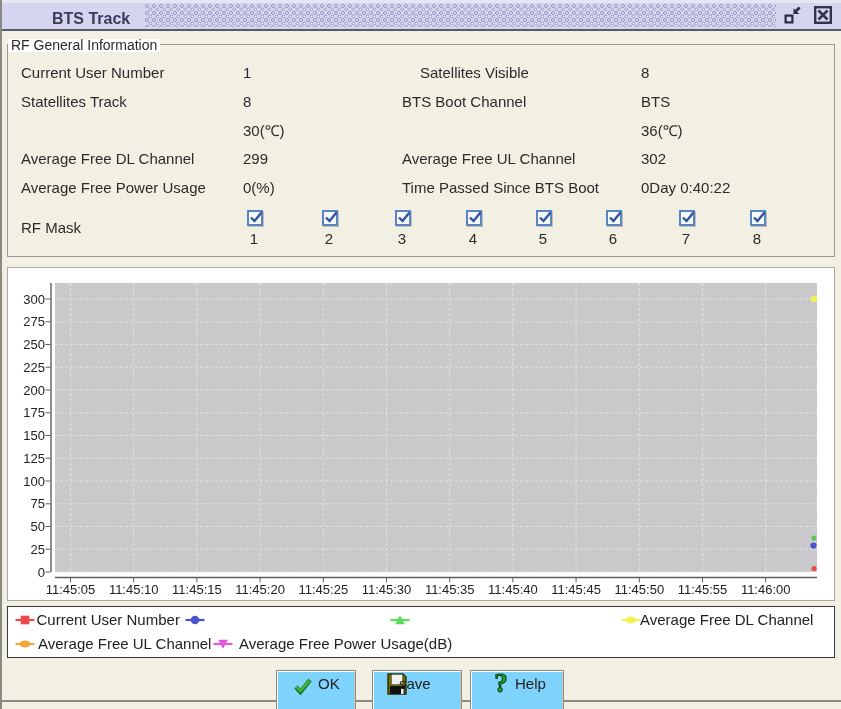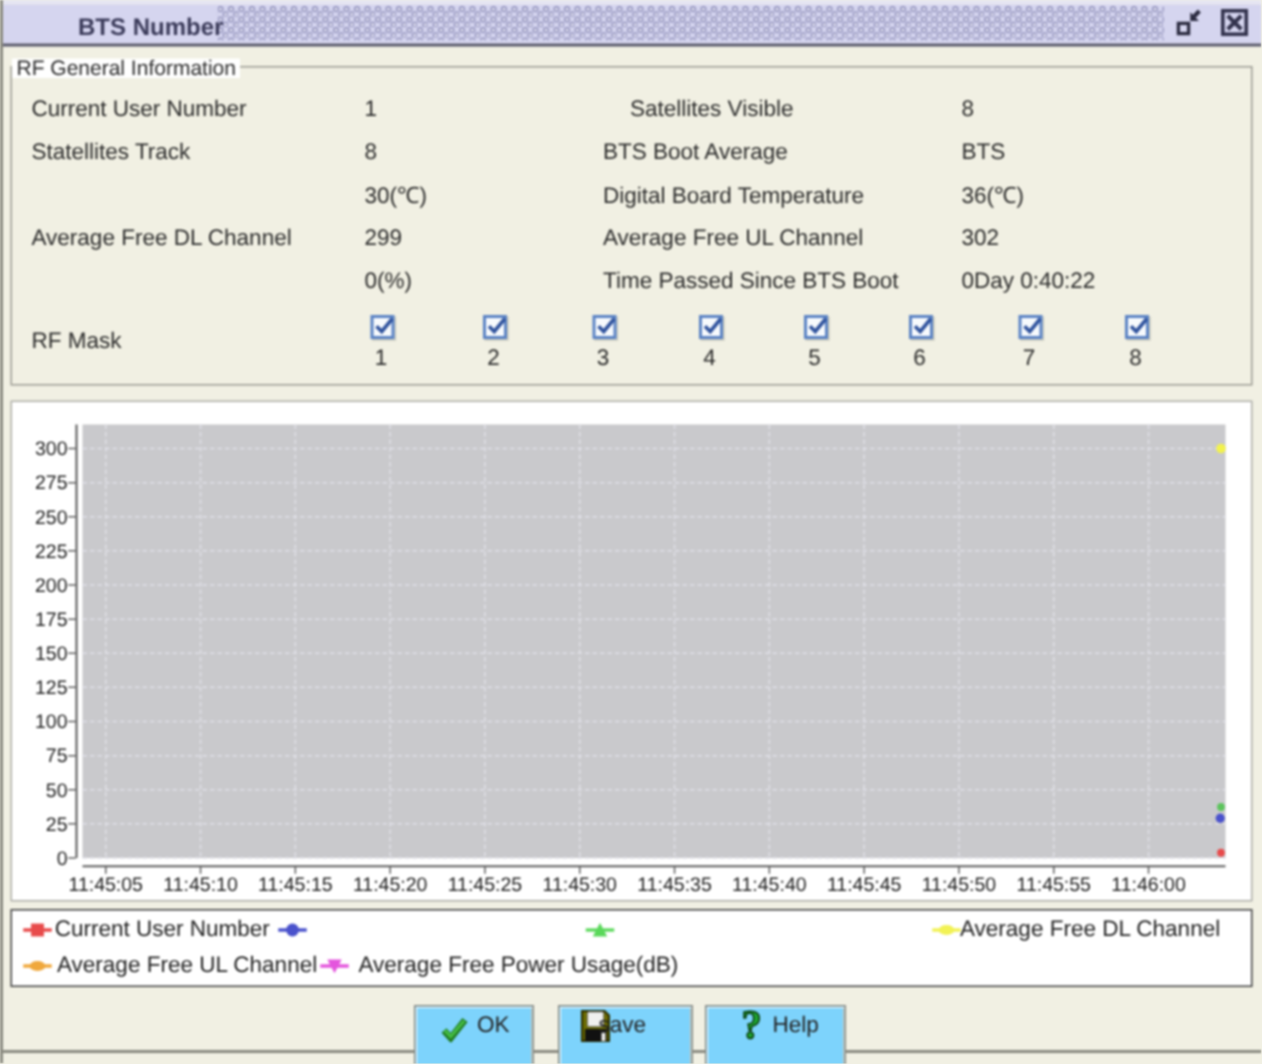--- a/index.html
+++ b/index.html
@@ -20,50 +20,50 @@
 <div class="abs" style="left:0;top:3px;width:841px;height:26px;background:#d5d5ef"></div>
 <svg class="abs" style="left:145px;top:4px" width="631" height="23">
 <defs>
         <pattern id="bump" width="7" height="7" patternUnits="userSpaceOnUse">
 <circle cx="2" cy="2" r="1.5" fill="#e9e9f6" stroke="#8f8fba" stroke-width="1"></circle>
 <circle cx="5.5" cy="5.5" r="1.5" fill="#e9e9f6" stroke="#8f8fba" stroke-width="1"></circle>
 </pattern>
       </defs>
 <rect width="631" height="23" fill="url(#bump)"></rect>
     </svg>
-<div class="abs" style="left:52px;top:11px;font-size:16px;line-height:16px;font-weight:bold;color:#3b3b5a;">BTS Number</div>
+<div class="abs" style="left:52px;top:11px;font-size:16px;line-height:16px;font-weight:bold;color:#3b3b5a;">BTS Track</div>
 <div class="abs" style="left:0;top:29px;width:841px;height:2px;background:#5a5a6e"></div>
 <div class="abs" style="left:0;top:0;width:2px;height:709px;background:#8a8a80"></div>
 <div class="abs" style="left:0;top:700px;width:841px;height:2px;background:#8a8a80"></div>
 <svg class="abs" style="left:783px;top:5px" width="18" height="19" viewBox="0 0 18 19">
 <rect x="2.6" y="10.6" width="6.8" height="6.8" fill="none" stroke="#2b2b40" stroke-width="2.2"></rect>
 <path d="M16.6 2.4 L13 6" stroke="#2b2b40" stroke-width="2.8" fill="none"></path>
 <path d="M10.5 9 L10.5 3.2 L16.3 9 Z" fill="#2b2b40"></path>
 </svg>
 <svg class="abs" style="left:814px;top:6px" width="18" height="18" viewBox="0 0 18 18">
 <rect x="1.2" y="1.2" width="15.6" height="15.6" fill="none" stroke="#33334d" stroke-width="2.4"></rect>
 <path d="M4.5 4.5 L13.5 13.5 M13.5 4.5 L4.5 13.5" stroke="#33334d" stroke-width="2.6"></path>
 </svg>
 <div class="abs" style="left:7px;top:44px;width:828px;height:213px;border:1px solid #9a9a92"></div>
 <div class="abs" style="left:8px;top:39px;background:#ffffff;padding:0 3px;font-size:14px;line-height:13px;">RF General Information</div>
 <div class="lbl" style="left:21px;top:65px">Current User Number</div>
 <div class="lbl" style="left:243px;top:65px">1</div>
 <div class="lbl" style="left:420px;top:65px">Satellites Visible</div>
 <div class="lbl" style="left:641px;top:65px">8</div>
 <div class="lbl" style="left:21px;top:94px">Statellites Track</div>
 <div class="lbl" style="left:243px;top:94px">8</div>
-<div class="lbl" style="left:402px;top:94px">BTS Boot Average</div>
+<div class="lbl" style="left:402px;top:94px">BTS Boot Channel</div>
 <div class="lbl" style="left:641px;top:94px">BTS</div>
 <div class="lbl" style="left:243px;top:123px">30(℃)</div>
-<div class="lbl" style="left:402px;top:123px">Digital Board Temperature</div>
 <div class="lbl" style="left:641px;top:123px">36(℃)</div>
 <div class="lbl" style="left:21px;top:151px">Average Free DL Channel</div>
 <div class="lbl" style="left:243px;top:151px">299</div>
 <div class="lbl" style="left:402px;top:151px">Average Free UL Channel</div>
 <div class="lbl" style="left:641px;top:151px">302</div>
+<div class="lbl" style="left:21px;top:180px">Average Free Power Usage</div>
 <div class="lbl" style="left:243px;top:180px">0(%)</div>
 <div class="lbl" style="left:402px;top:180px">Time Passed Since BTS Boot</div>
 <div class="lbl" style="left:641px;top:180px">0Day 0:40:22</div>
 <div class="lbl" style="left:21px;top:220px">RF Mask</div>
 <div class="cb" style="left:247px;top:210px">
       <svg width="18" height="18" viewBox="0 0 18 18" style="position:absolute;left:-2px;top:-3px">
         <path d="M4 8.5 L7.5 12 L14.5 3.5" stroke="#31549e" stroke-width="2.4" fill="none"></path>
       </svg>
     </div>
 <div class="lbl" style="left:239px;top:231px;width:30px;text-align:center">1</div>

